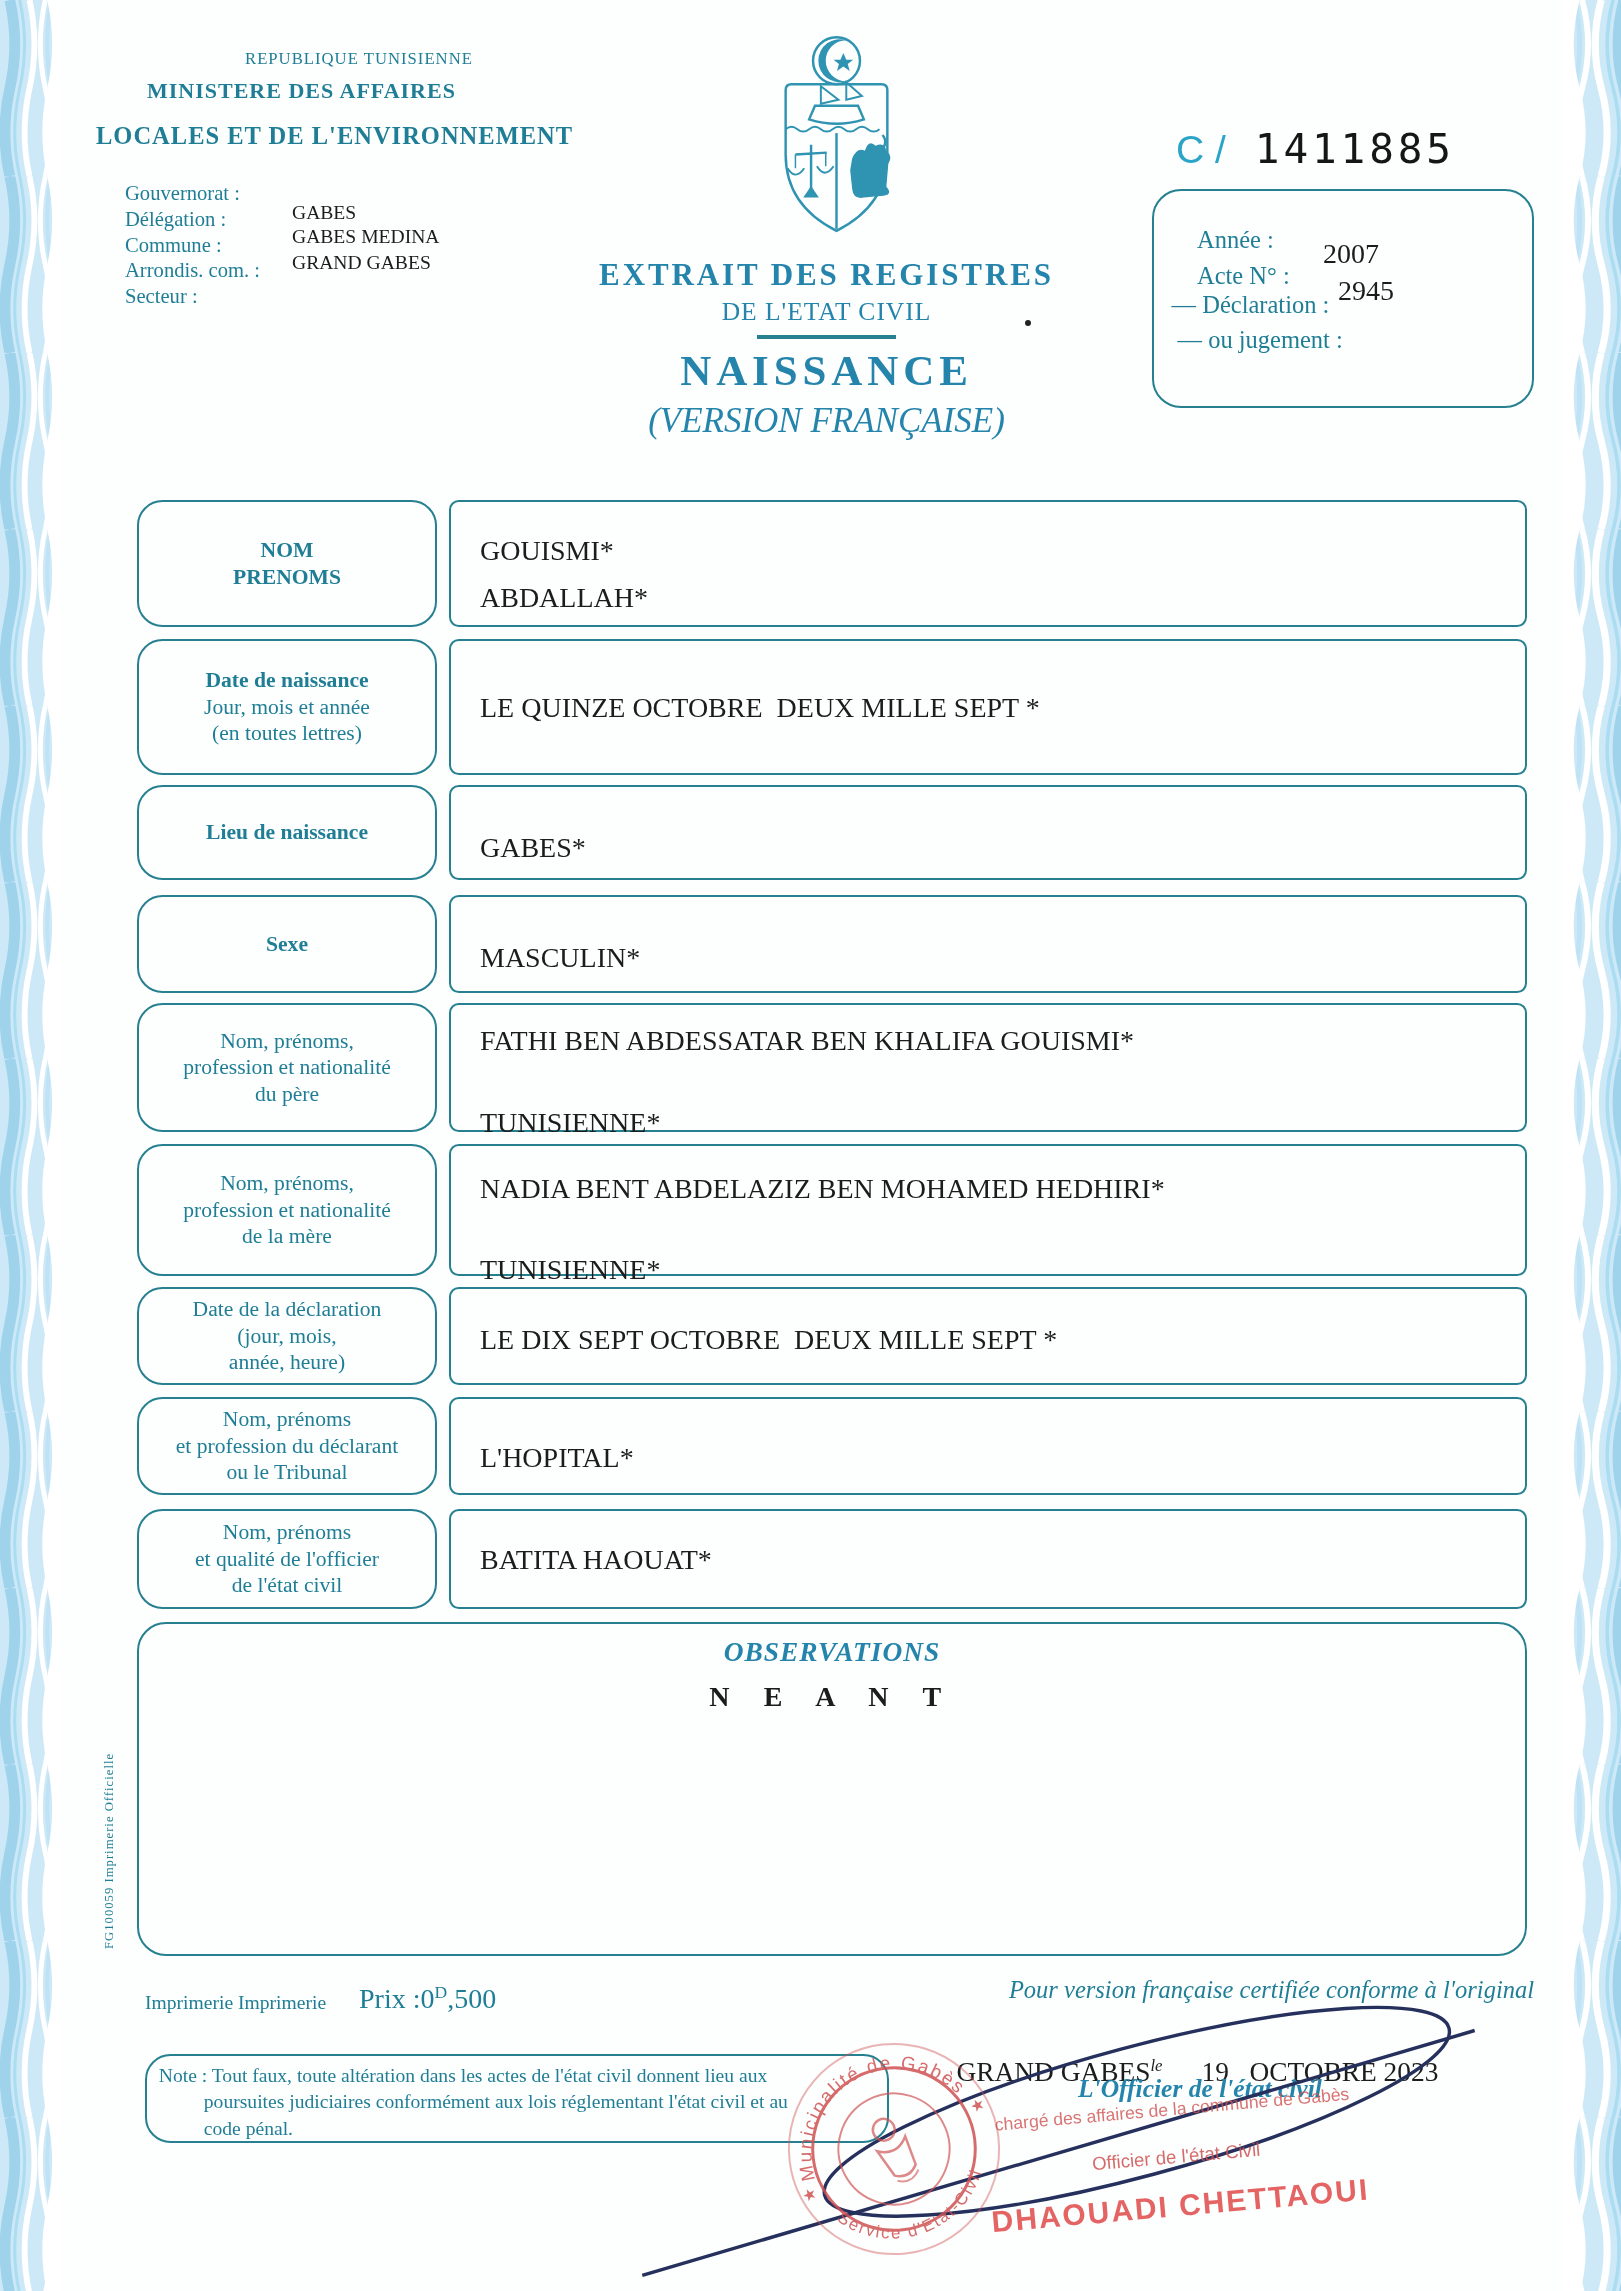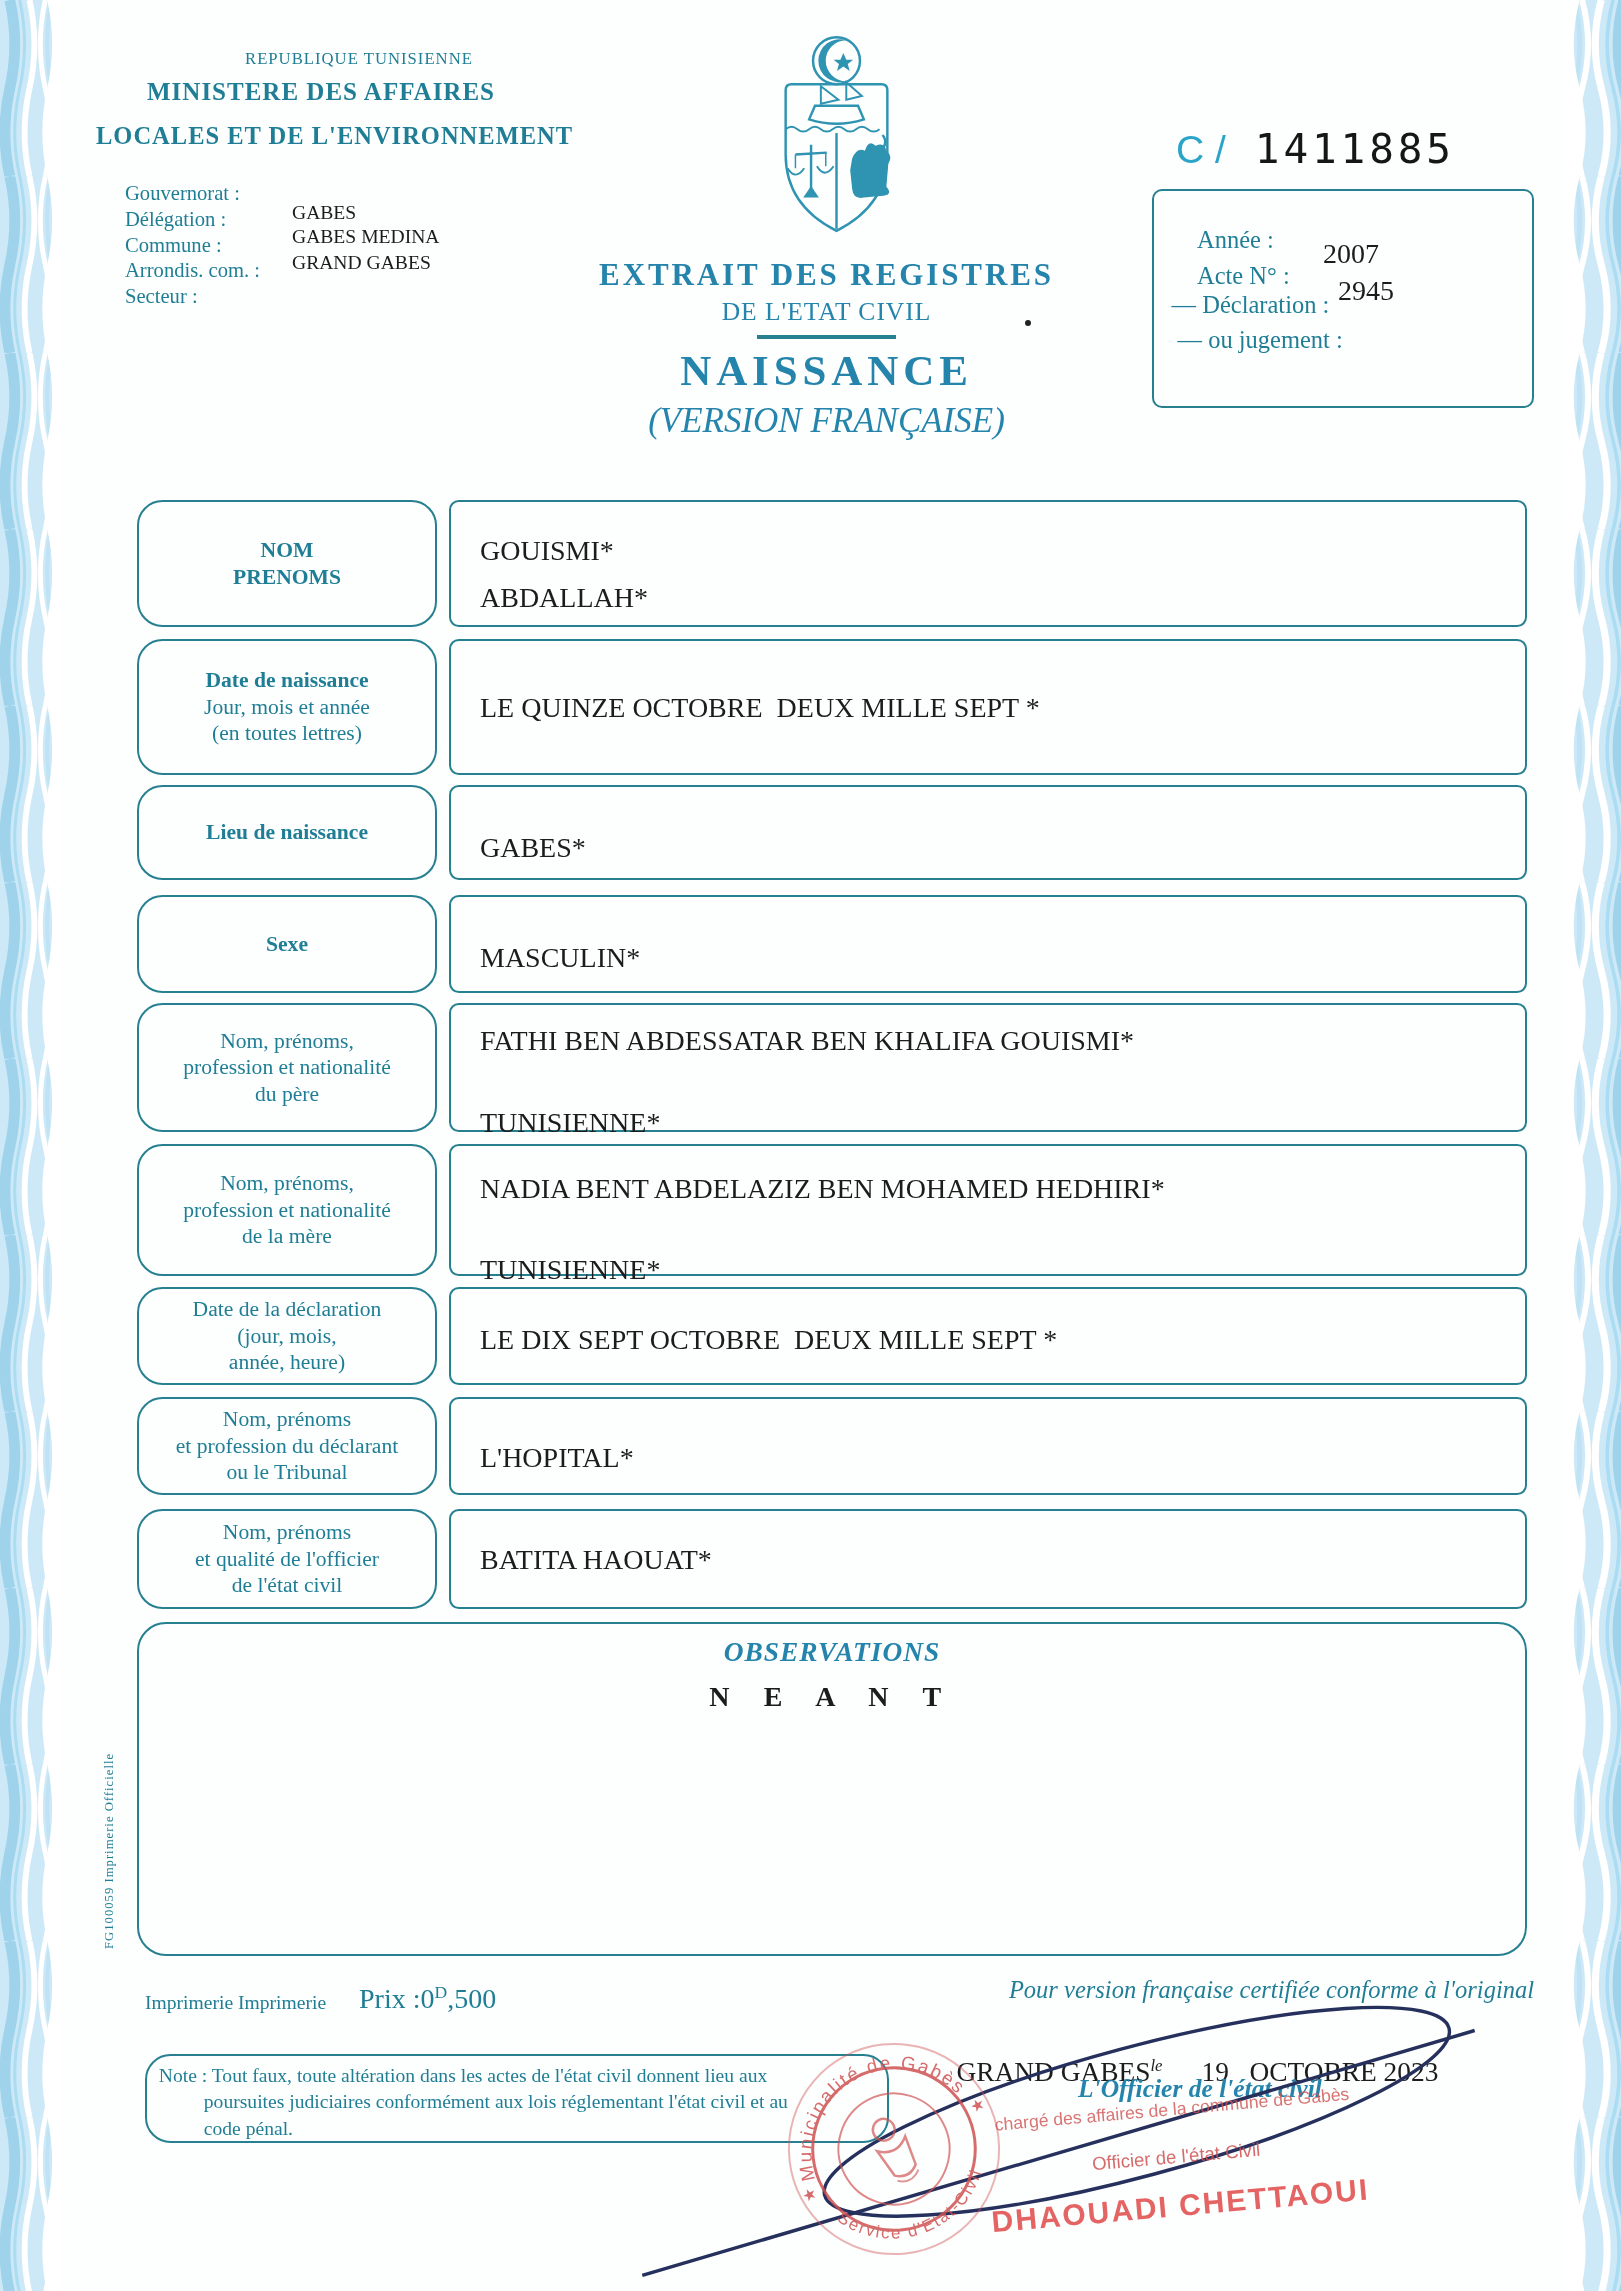--- a/index.html
+++ b/index.html
@@ -10,29 +10,29 @@
   .page{position:relative;width:1621px;height:2292px;background:#fdfefe;overflow:hidden;
         font-family:"Liberation Serif",serif;color:var(--black);padding-left:16px;}
   .abs{position:absolute;}
   .teal{color:var(--teal);}
   .b{font-weight:bold;}
   .band{position:absolute;top:0;height:2292px;}
   .band.left{left:0;width:61px;}
   .band.right{right:0;width:74px;transform:scaleX(-1);}
   
   .republic{left:245px;top:49px;font-size:16.7px;letter-spacing:1px;}
-  .min1{left:147px;top:78px;font-size:25px;letter-spacing:1px;}
+  .min1{left:147px;top:78px;font-size:22px;letter-spacing:1px;}
   .min2{left:96px;top:122px;font-size:24.5px;letter-spacing:1px;}
   .adm-label{left:125px;font-size:20.6px;}
   .adm-value{left:292px;font-size:19.6px;}
   
   .serial{left:1176px;top:125px;white-space:nowrap;}
   .serial .c{font-family:"Liberation Sans",sans-serif;font-size:39px;color:var(--serialc);}
   .serial .num{font-family:"DejaVu Sans Mono",monospace;font-size:41px;letter-spacing:3.9px;color:#161616;margin-left:29px;}
-  .actebox{left:1152px;top:189px;width:378px;height:215px;border:2.9px solid var(--border);border-radius:10px;}
+  .actebox{left:1152px;top:189px;width:378px;height:215px;border:2.9px solid var(--border);border-radius:29px;}
   .actebox .lab{position:absolute;font-size:24.5px;color:var(--teal);white-space:nowrap;}
   .actebox .valb{position:absolute;font-size:28px;color:var(--black);}
   
   .titleblock{left:449px;top:257px;width:755px;text-align:center;}
   .t1{font-size:31px;font-weight:bold;color:var(--titleblue);letter-spacing:2.9px;}
   .t2{font-size:25.5px;color:var(--titleblue);letter-spacing:1px;margin-top:3.9px;}
   .t-underline{width:139px;height:3.9px;background:var(--border);margin:7.8px auto 0 auto;}
   .t3{font-size:43px;font-weight:bold;color:var(--titleblue);letter-spacing:4.9px;margin-top:7.8px;}
   .t4{font-size:35px;font-style:italic;color:var(--titleblue);margin-top:5.9px;}
   

